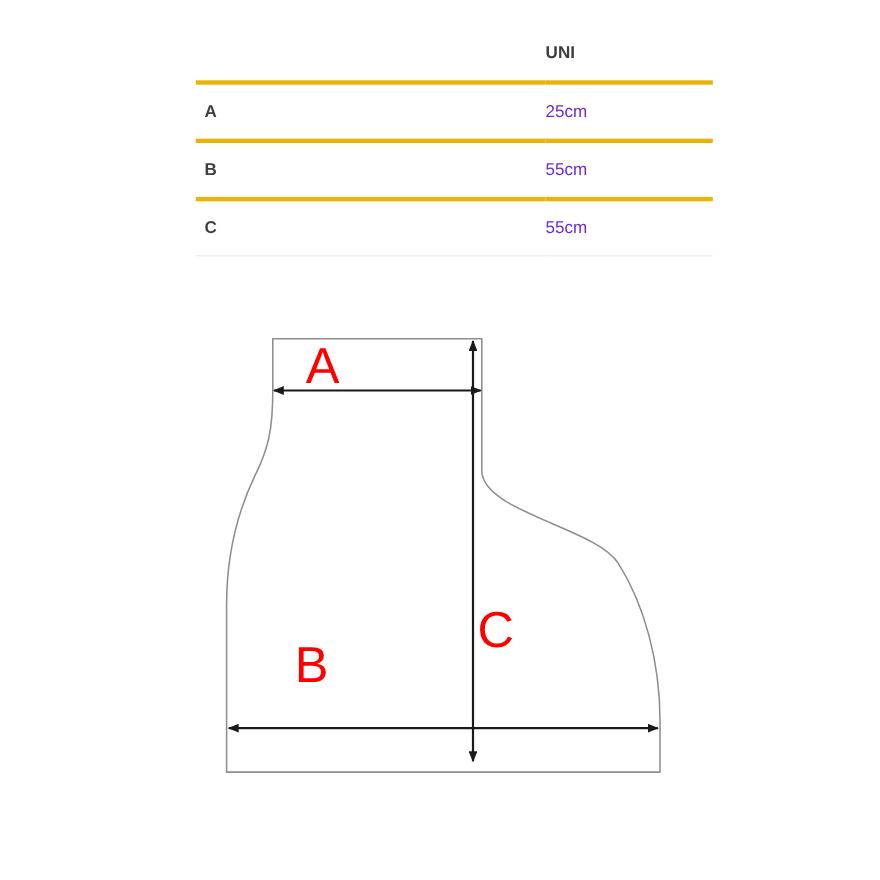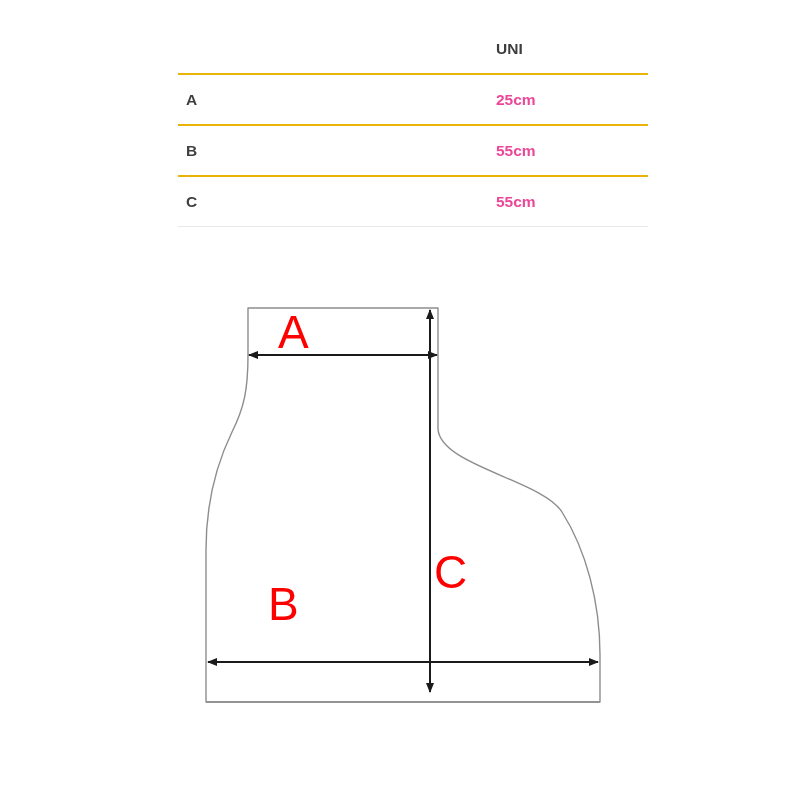--- a/index.html
+++ b/index.html
@@ -29,21 +29,21 @@
   }
   .size-table th,
   .size-table td {
     text-align: left;
     padding: 0;
     height: 49px;
     vertical-align: middle;
     font-size: 15.5px;
     font-weight: normal;
     color: #555555;
-    border-bottom: 2px solid #eab308;
+    border-bottom: 4px solid #eab308;
   }
   .size-table th.col-label,
   .size-table td.col-label {
     width: 310px;
     font-weight: bold;
     color: #3f3f3f;
     padding-left: 8px;
   }
   .size-table th.col-label {
     font-weight: bold;
@@ -51,22 +51,22 @@
   .size-table thead th {
     color: #3d3d3d;
     font-weight: bold;
     font-size: 15.5px;
   }
   .size-table tbody tr:last-child th,
   .size-table tbody tr:last-child td {
     border-bottom: 1px solid #e8e8e8;
   }
   .size-table td.col-value {
-    color: #ec4899;
-    font-weight: bold;
+    color: #6d28d9;
+    font-weight: normal;
   }
 
   
   .diagram {
     position: absolute;
     left: 0;
     top: 250px;
     width: 800px;
     height: 550px;
   }

